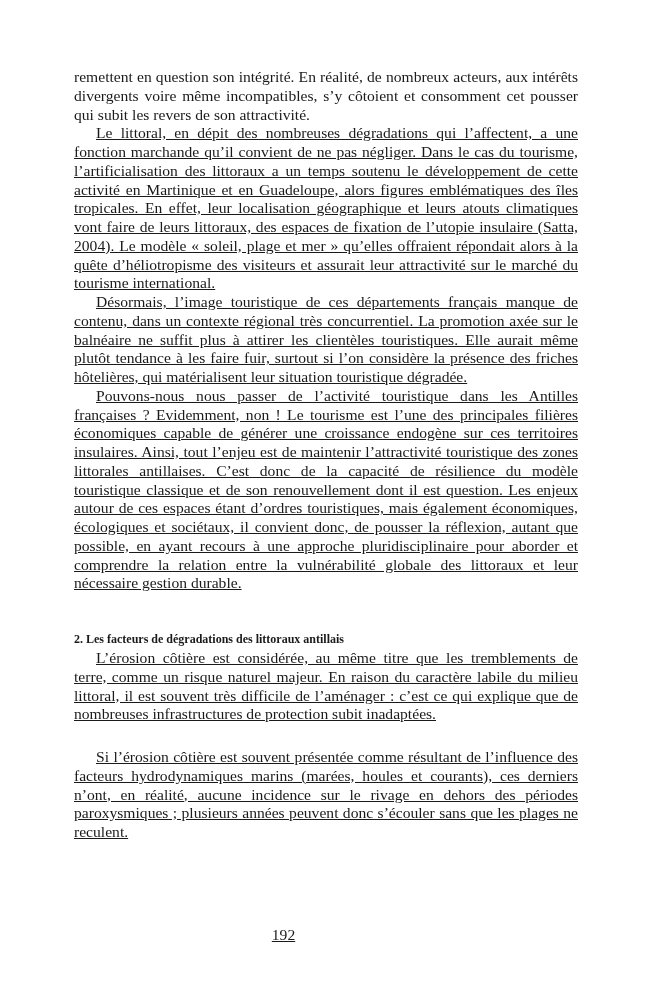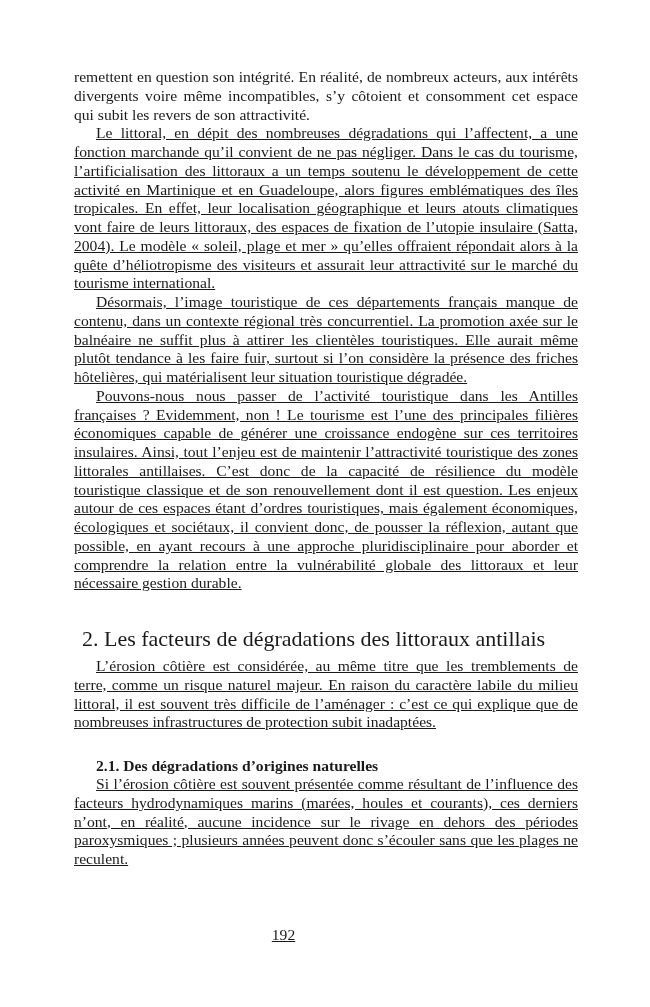--- a/index.html
+++ b/index.html
@@ -23,24 +23,24 @@
   }
   p {
     margin: 0;
     font-size: 15.6px;
     line-height: 18.75px;
     text-align: justify;
     hyphens: manual;
   }
   p.indent { text-indent: 22px; text-decoration: underline; }
   h2 {
-    margin: 8px;
-    font-size: 22px;
+    margin: 0;
+    font-size: 12px;
     line-height: 20px;
-    font-weight: normal;
+    font-weight: bold;
   }
   h3 {
     margin: 0;
     font-size: 15.6px;
     line-height: 19px;
     font-weight: bold;
     padding-left: 22px;
   }
   .section { margin-top: 36px; }
   .subsection { margin-top: 24px; }
@@ -52,29 +52,28 @@
     text-align: center;
     font-size: 15.6px;
     line-height: 18px;
     text-decoration: underline;
   }
 </style>
 </head>
 <body>
 
 <div class="page">
-  <p>remettent en question son intégrité. En réalité, de nombreux acteurs, aux intérêts divergents voire même incompatibles, s’y côtoient et consomment cet espace qui subit les revers de son attractivité.</p>
+  <p>remettent en question son intégrité. En réalité, de nombreux acteurs, aux intérêts divergents voire même incompatibles, s’y côtoient et consomment cet pousser qui subit les revers de son attractivité.</p>
   <p class="indent">Le littoral, en dépit des nombreuses dégradations qui l’affectent, a une fonction marchande qu’il convient de ne pas négliger. Dans le cas du tourisme, l’artificialisation des littoraux a un temps soutenu le développement de cette activité en Martinique et en Guadeloupe, alors figures emblématiques des îles tropicales. En effet, leur localisation géographique et leurs atouts climatiques vont faire de leurs littoraux, des espaces de fixation de l’utopie insulaire (Satta, 2004). Le modèle « soleil, plage et mer » qu’elles offraient répondait alors à la quête d’héliotropisme des visiteurs et assurait leur attractivité sur le marché du tourisme international.</p>
   <p class="indent">Désormais, l’image touristique de ces départements français manque de contenu, dans un contexte régional très concurrentiel. La promotion axée sur le balnéaire ne suffit plus à attirer les clientèles touristiques. Elle aurait même plutôt tendance à les faire fuir, surtout si l’on considère la présence des friches hôtelières, qui matérialisent leur situation touristique dégradée.</p>
   <p class="indent">Pouvons-nous nous passer de l’activité touristique dans les Antilles françaises ? Evidemment, non ! Le tourisme est l’une des principales filières économiques capable de générer une croissance endogène sur ces territoires insulaires. Ainsi, tout l’enjeu est de maintenir l’attractivité touristique des zones littorales antillaises. C’est donc de la capacité de résilience du modèle touristique classique et de son renouvellement dont il est question. Les enjeux autour de ces espaces étant d’ordres touristiques, mais également économiques, écologiques et sociétaux, il convient donc, de pousser la réflexion, autant que possible, en ayant recours à une approche pluridisciplinaire pour aborder et comprendre la relation entre la vulnérabilité globale des littoraux et leur nécessaire gestion durable.</p>
 
   <div class="section">
     <h2>2. Les facteurs de dégradations des littoraux antillais</h2>
     <p class="indent">L’érosion côtière est considérée, au même titre que les tremblements de terre, comme un risque naturel majeur. En raison du caractère labile du milieu littoral, il est souvent très difficile de l’aménager : c’est ce qui explique que de nombreuses infrastructures de protection subit inadaptées.</p>
   </div>
 
   <div class="subsection">
-    <h3>2.1. Des dégradations d’origines naturelles</h3>
     <p class="indent">Si l’érosion côtière est souvent présentée comme résultant de l’influence des facteurs hydrodynamiques marins (marées, houles et courants), ces derniers n’ont, en réalité, aucune incidence sur le rivage en dehors des périodes paroxysmiques ; plusieurs années peuvent donc s’écouler sans que les plages ne reculent.</p>
   </div>
 </div>
 
 <div class="page-number">192</div>
 
 </body></html>

